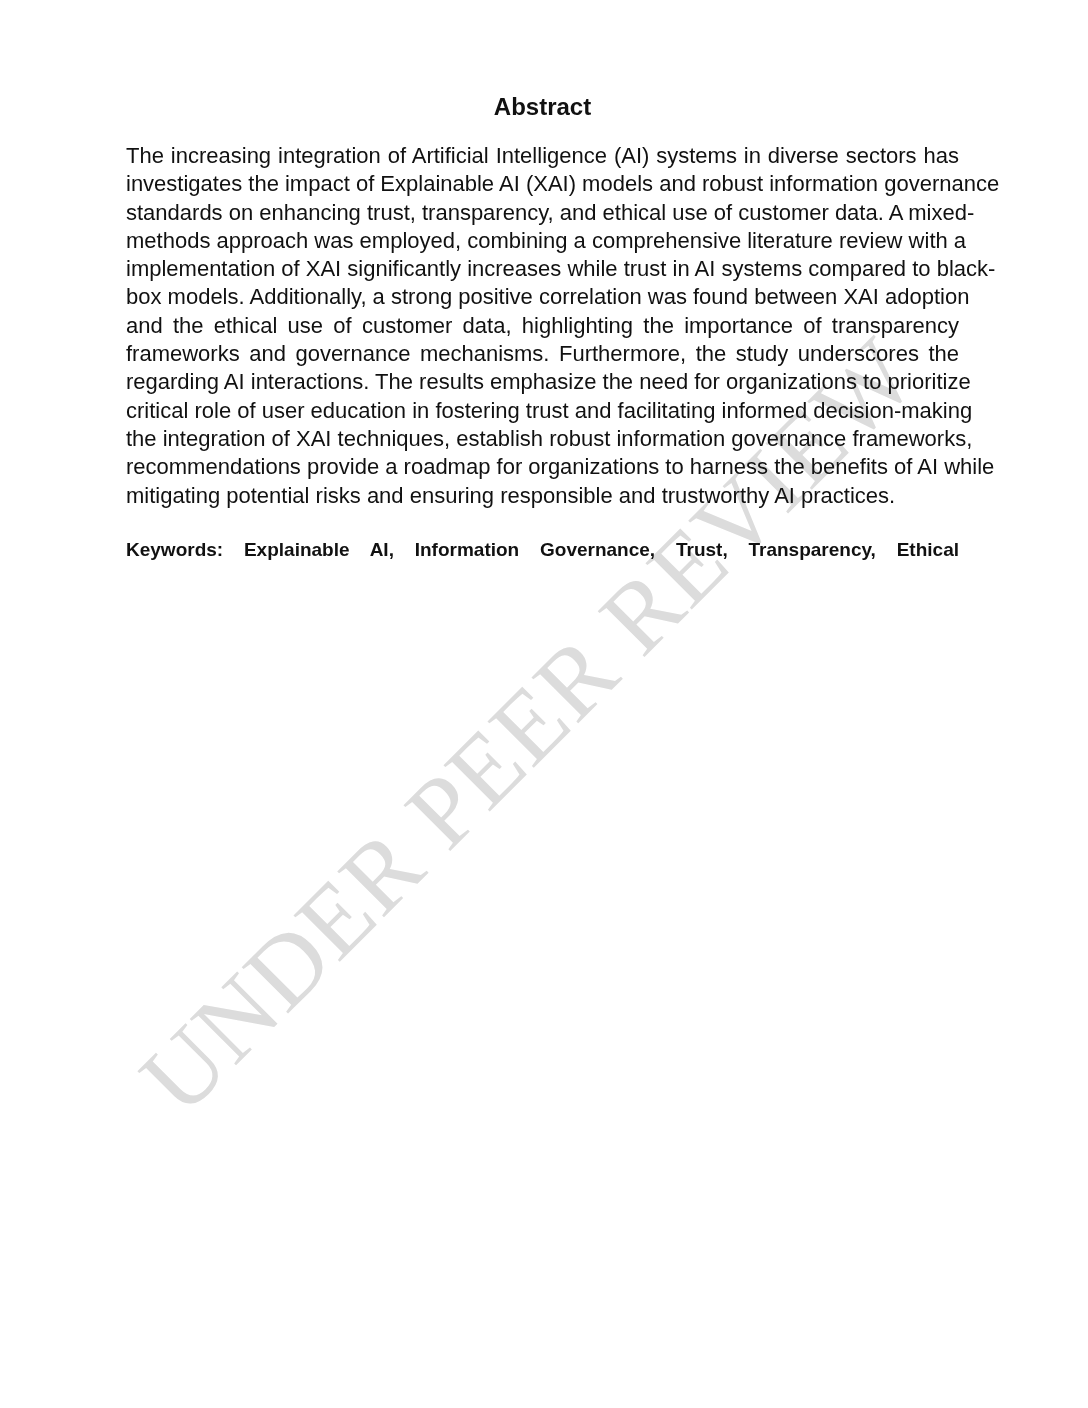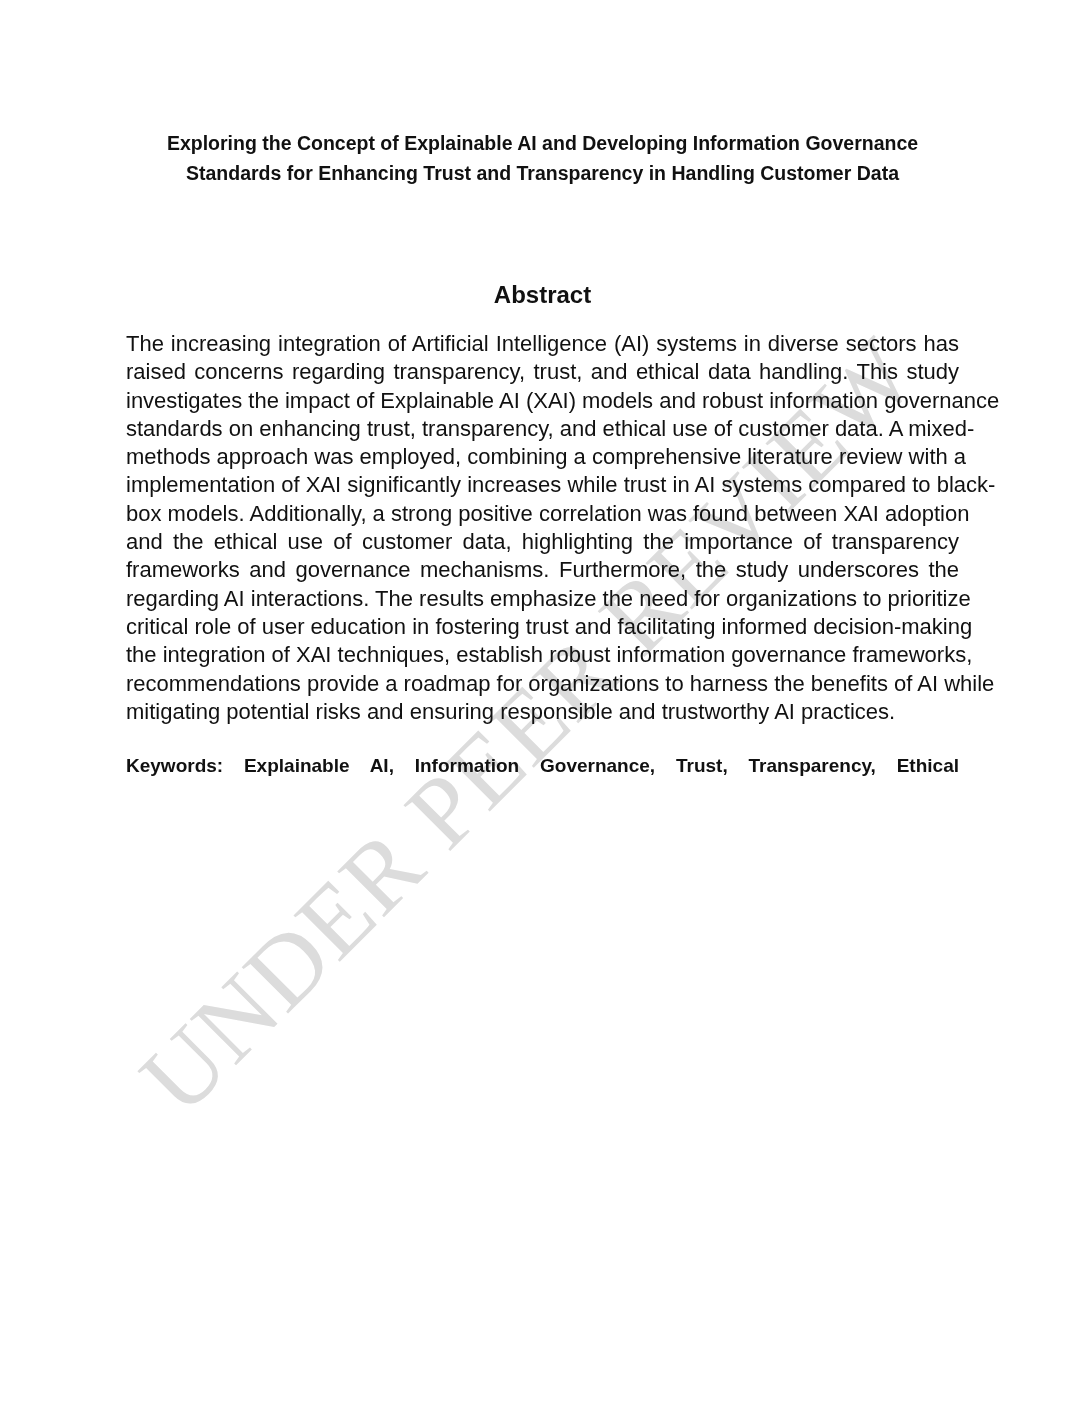--- a/index.html
+++ b/index.html
@@ -74,30 +74,25 @@
 </style>
 </head>
 <body>
 
 <div class="page" style="background: rgb(255, 255, 255); color: rgb(17, 17, 17);">
 
   <div class="watermark" style="color: rgb(220, 220, 220);">UNDER PEER REVIEW</div>
 
   <div class="content">
 
-    <div class="title">
-      <div>Exploring the Concept of Explainable AI and Developing Information Governance</div>
-      <div>Standards for Enhancing Trust and Transparency in Handling Customer Data</div>
-    </div>
 
     <div class="abstract-heading">Abstract</div>
 
     <div class="para">
       <div class="line">The increasing integration of Artificial Intelligence (AI) systems in diverse sectors has</div>
-      <div class="line">raised concerns regarding transparency, trust, and ethical data handling. This study</div>
       <div class="line">investigates the impact of Explainable AI (XAI) models and robust information governance</div>
       <div class="line">standards on enhancing trust, transparency, and ethical use of customer data. A mixed-</div>
       <div class="line">methods approach was employed, combining a comprehensive literature review with a</div>
       <div class="line">implementation of XAI significantly increases while trust in AI systems compared to black-</div>
       <div class="line">box models. Additionally, a strong positive correlation was found between XAI adoption</div>
       <div class="line">and the ethical use of customer data, highlighting the importance of transparency</div>
       <div class="line">frameworks and governance mechanisms. Furthermore, the study underscores the</div>
       <div class="line">regarding AI interactions. The results emphasize the need for organizations to prioritize</div>
       <div class="line">critical role of user education in fostering trust and facilitating informed decision-making</div>
       <div class="line">the integration of XAI techniques, establish robust information governance frameworks,</div>

